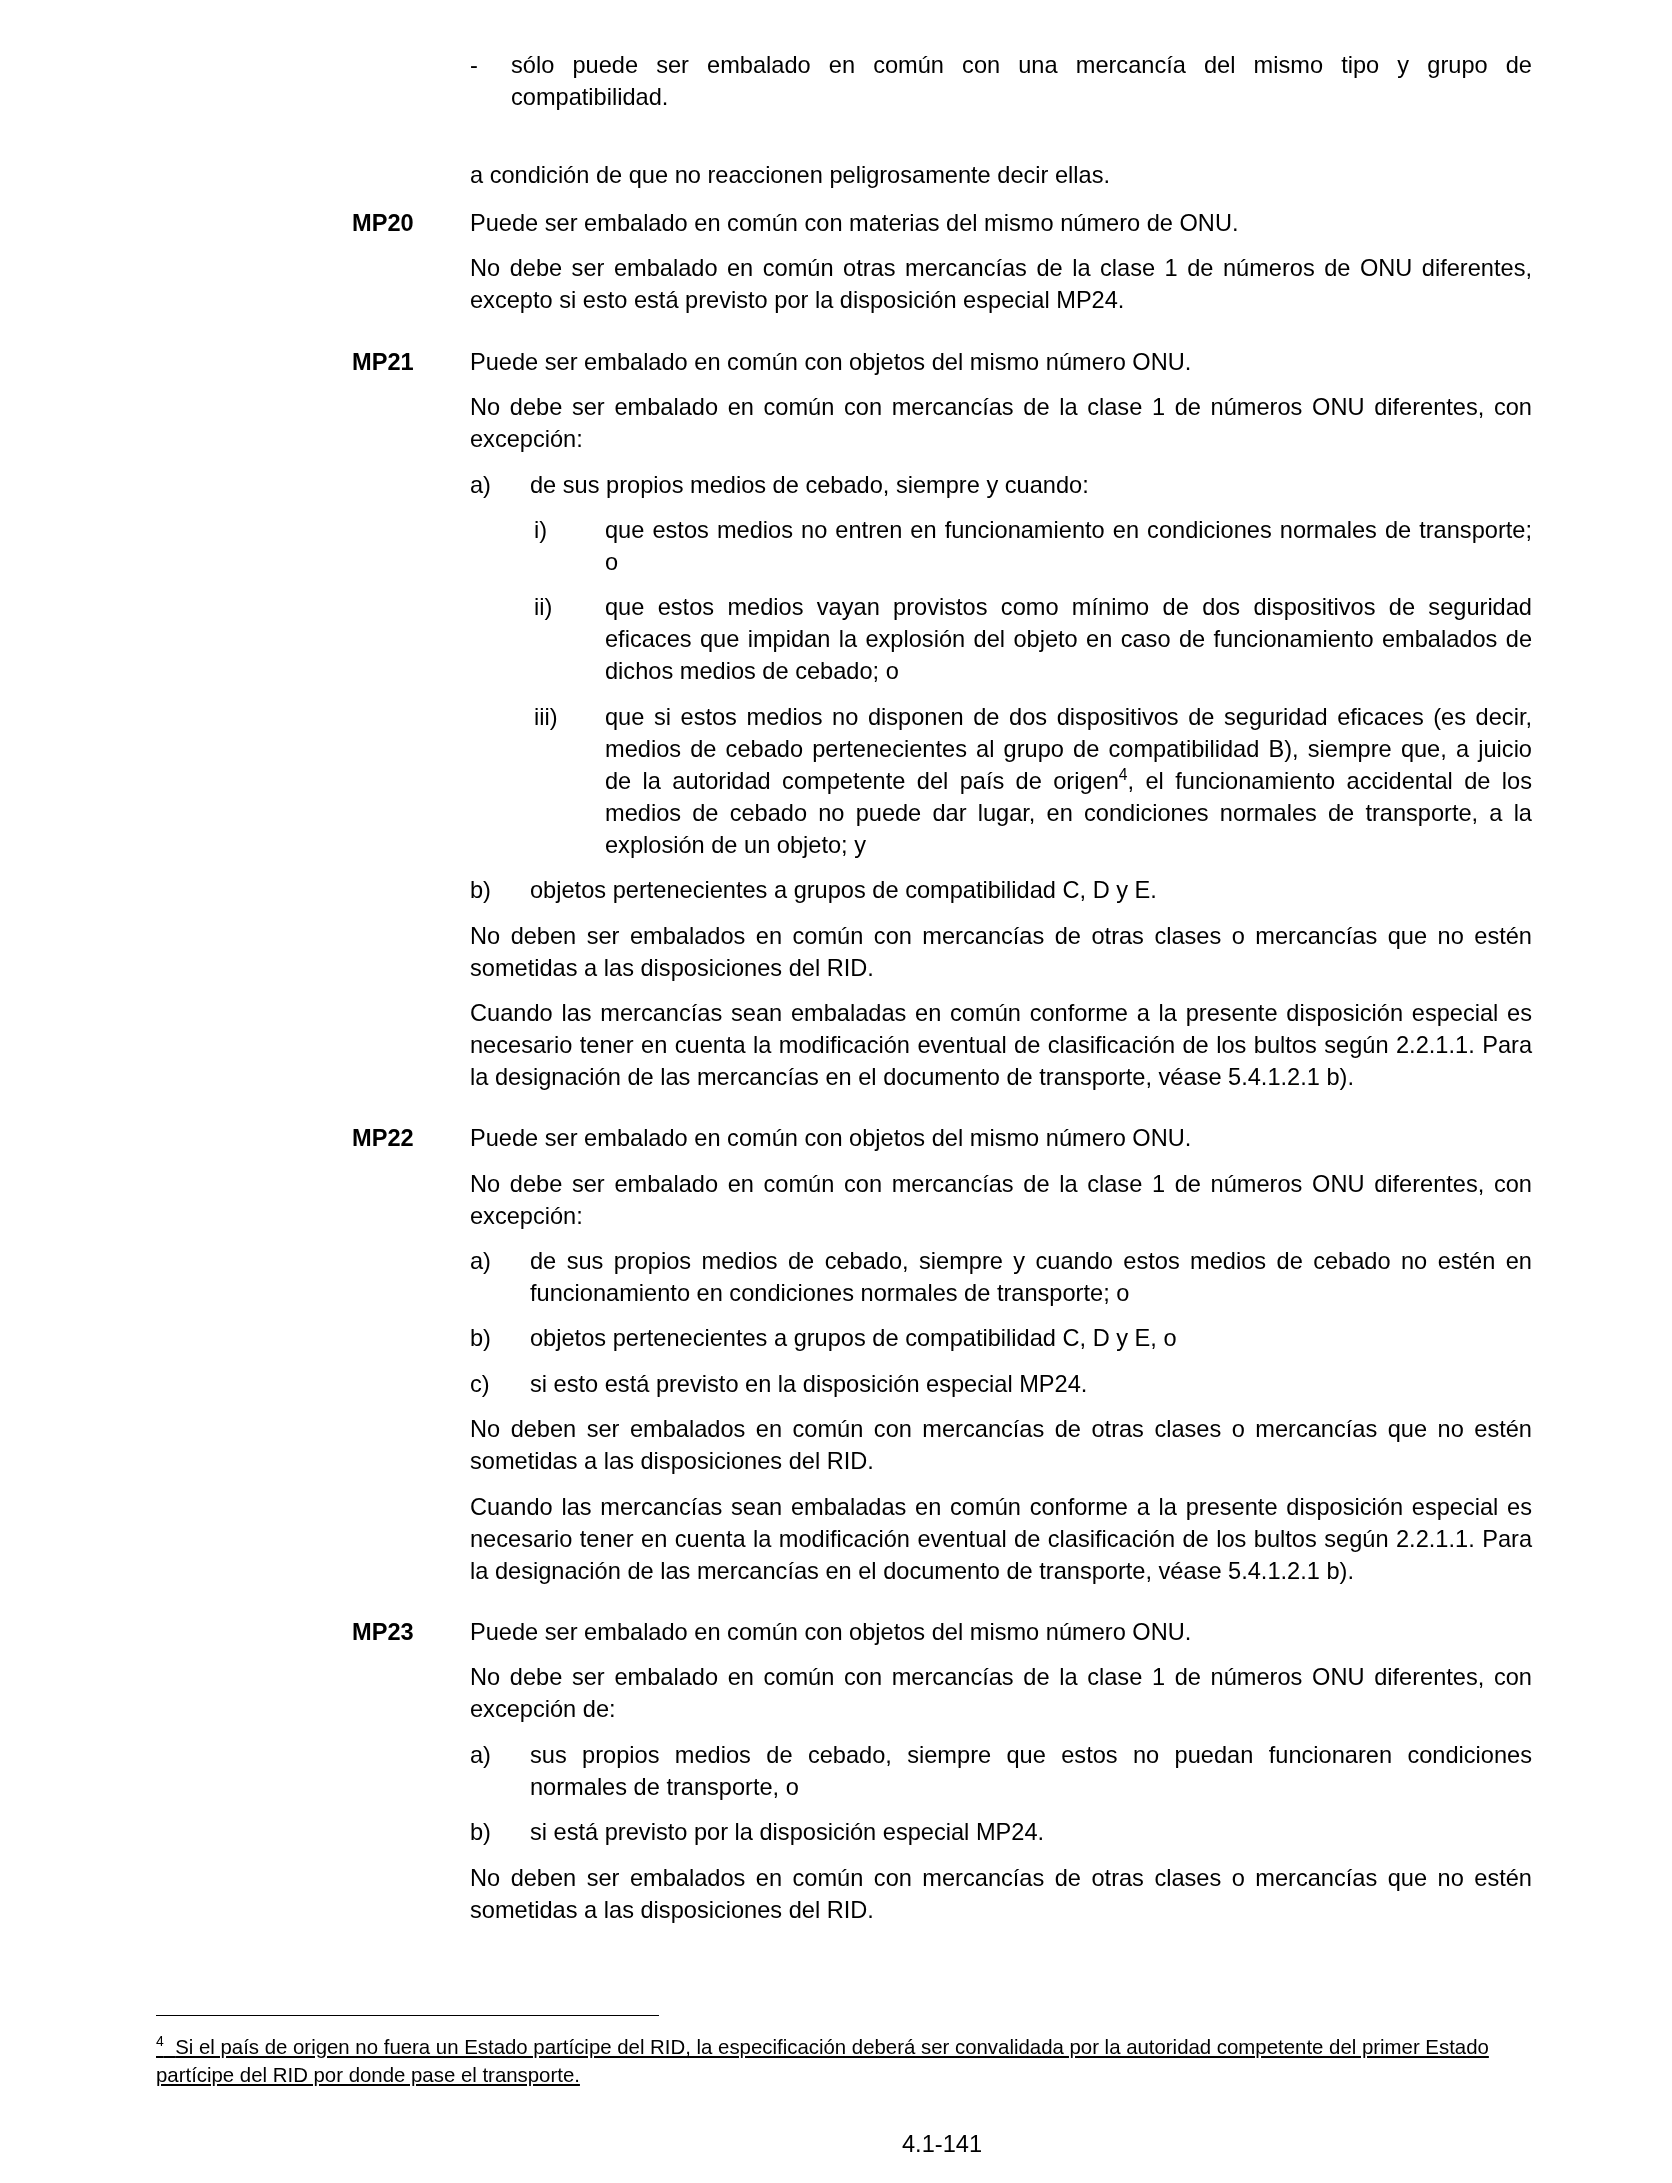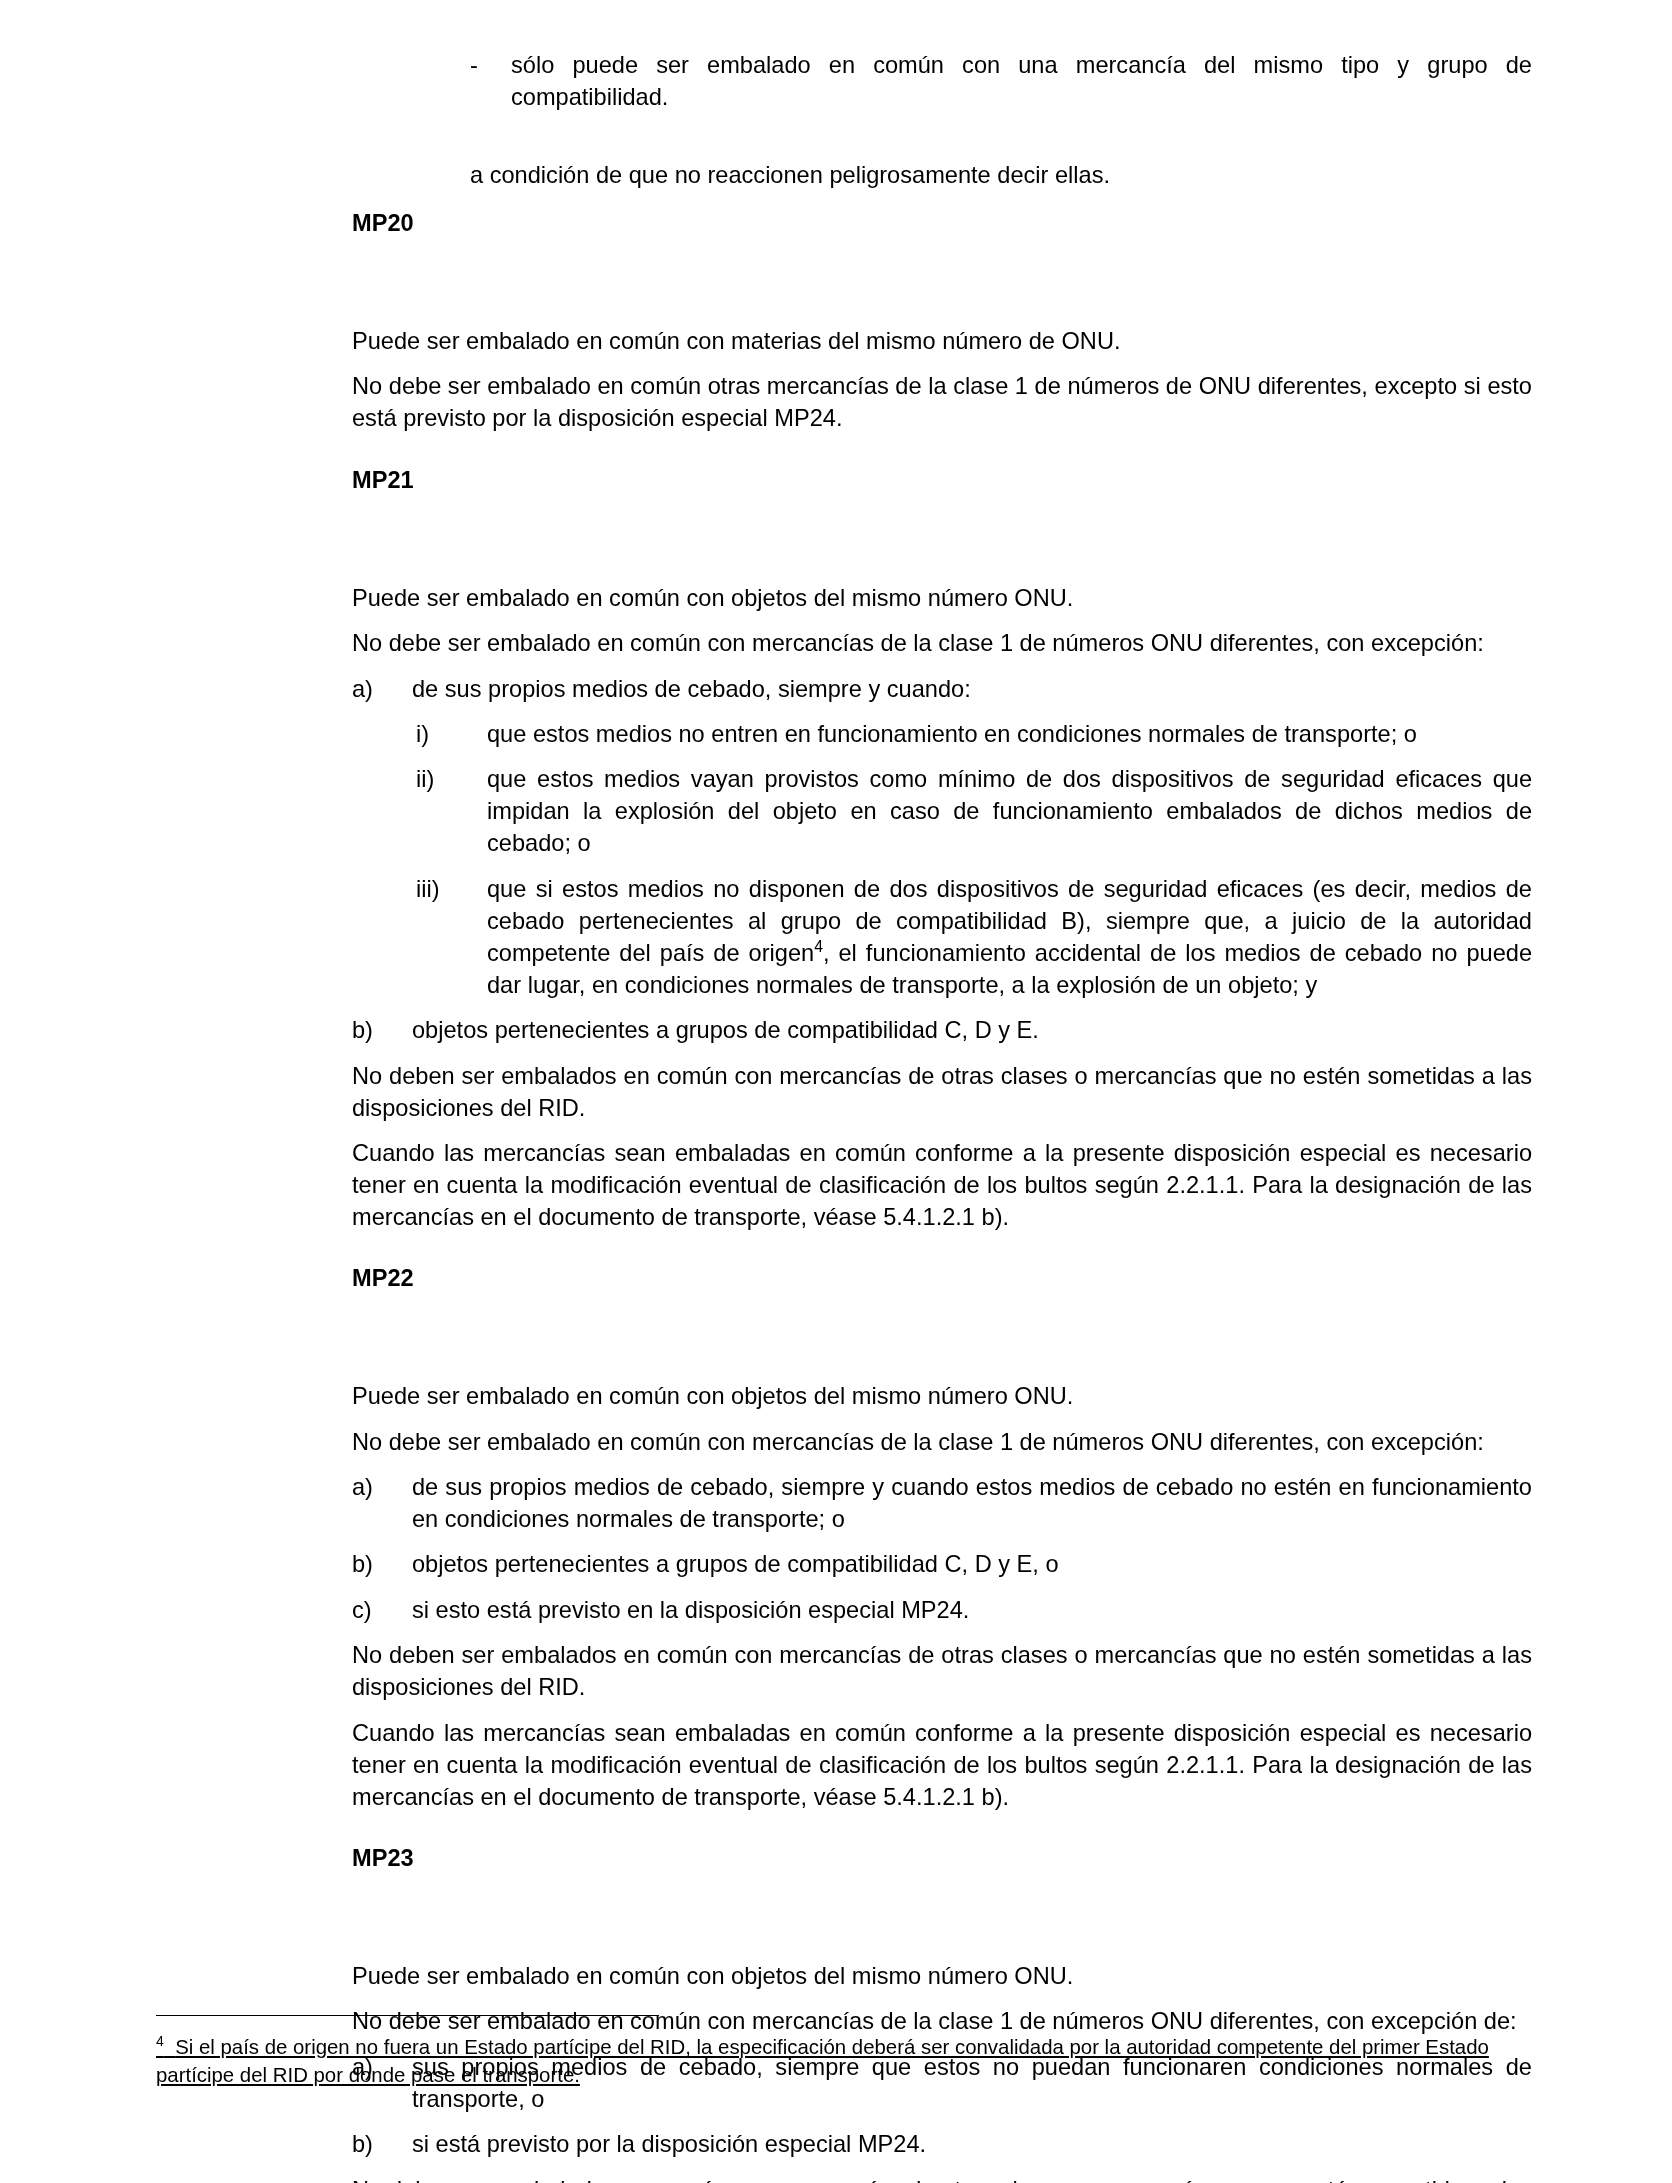--- a/index.html
+++ b/index.html
@@ -13,21 +13,21 @@
     font-size: 23.6px;
     line-height: 32px;
     color: #000000;
     padding: 49px 140px 0 352px;
     overflow: hidden;
   }
   .indent { margin-left: 118px; }
   .para { margin: 0 0 13.4px 0; text-align: justify; }
   .intro-item { display: flex; margin: 0 0 46px 0; }
   .intro-item .marker { flex: 0 0 41px; }
-  .provision { display: flex; margin-top: 16px; flex-direction: column; }
+  .provision { display: flex; margin-top: 16px; }
   .code { flex: 0 0 118px; font-weight: bold; }
   .prov-body { flex: 1 1 auto; min-width: 0; }
   .li { display: flex; margin: 0 0 13.4px 0; }
   .li .marker { flex: 0 0 60px; }
   .li.l2 { padding-left: 64px; }
   .li.l2 .marker { flex: 0 0 71px; }
   .li-text { margin: 0; flex: 1 1 auto; text-align: justify; }
   sup { font-size: 15.7px; line-height: 0; vertical-align: super; }
   .footer-area { position: absolute; left: 156px; top: 2015px; width: 1337px; }
   .footnote-rule { width: 503px; height: 0; border-top: 1.6px solid #000000; margin-bottom: 17.3px; }
@@ -123,15 +123,16 @@
       </div>
       <p class="para">No deben ser embalados en común con mercancías de otras clases o mercancías que no estén sometidas a las disposiciones del RID.</p>
     </div>
   </section>
 
   <div class="footer-area">
     <div class="footnote-rule"></div>
     <p class="footnote"><sup>4</sup>&nbsp; <span>Si el país de origen no fuera un Estado partícipe del RID, la especificación deberá ser convalidada por la autoridad competente del primer Estado partícipe del RID por donde pase el transporte.</span></p>
   </div>
 
+  <div class="page-number">4.1-141</div>
 
 </div>
 
 
 </body></html>

